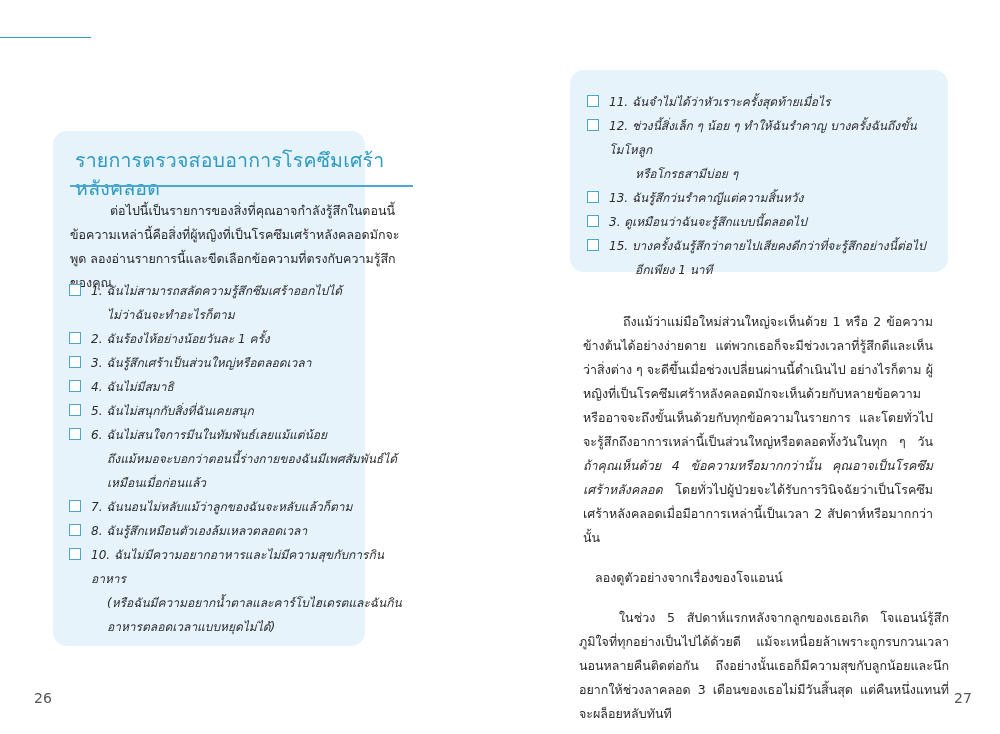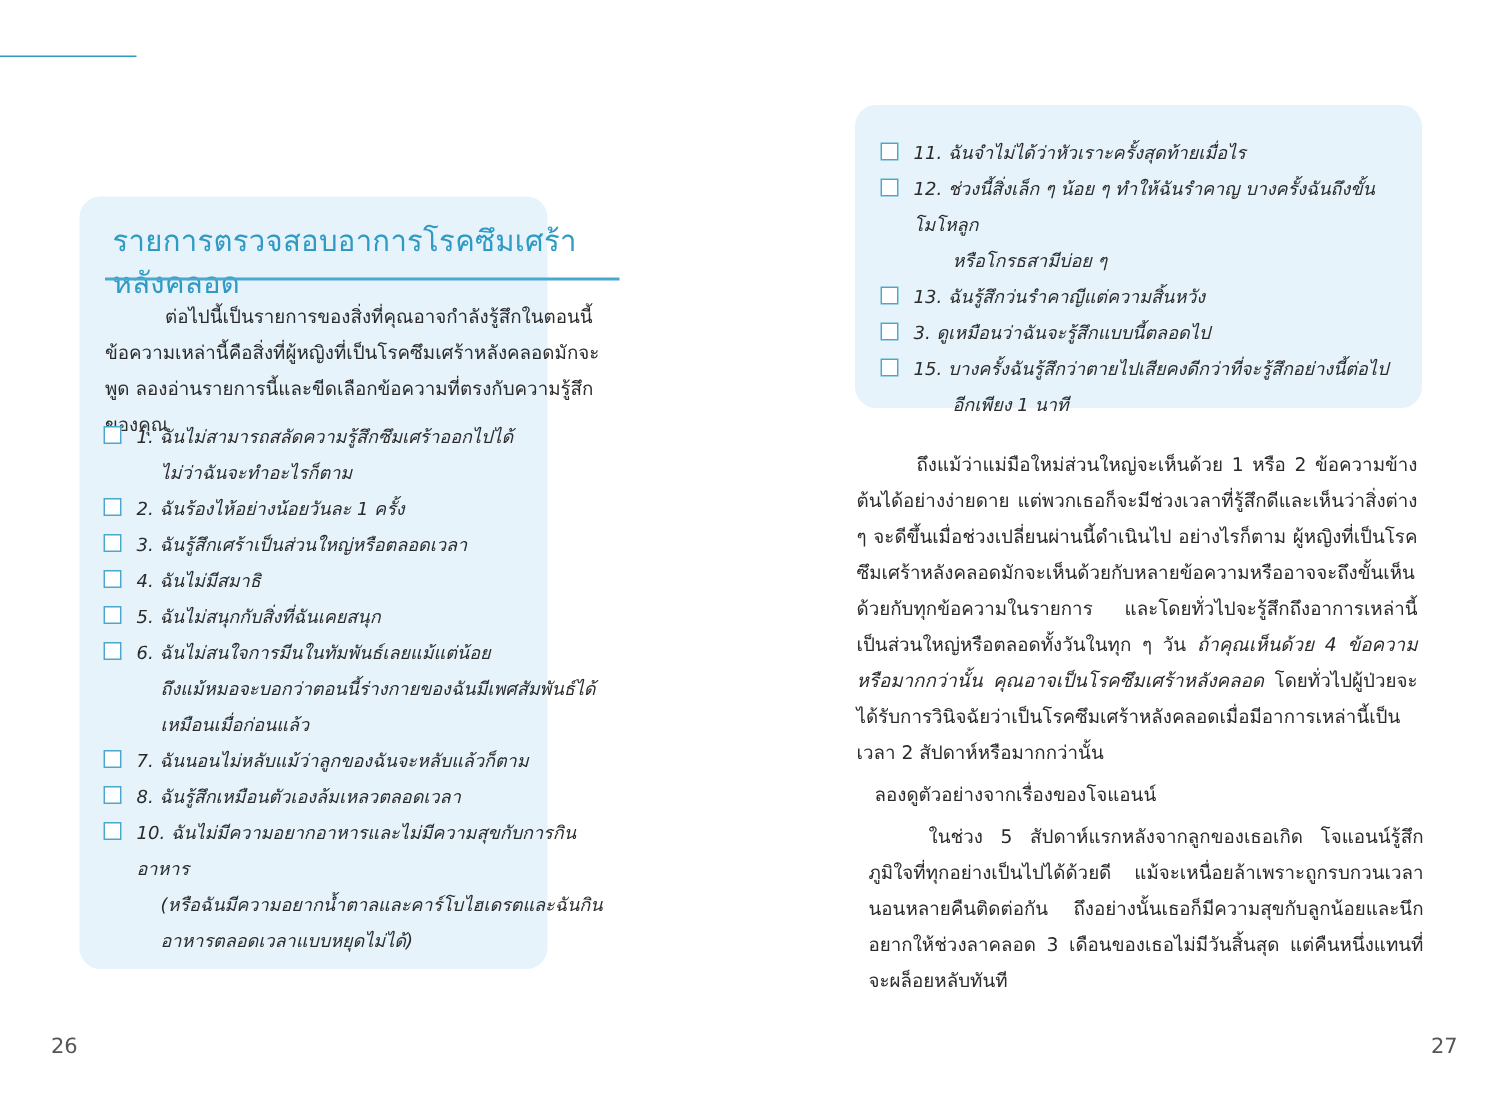--- a/index.html
+++ b/index.html
@@ -39,21 +39,21 @@
     position: absolute; left: 0; top: 5px; width: 12px; height: 12px;
     border: 1.5px solid #4aa8cf; background: #ffffff; box-sizing: border-box;
   }
   .list li .num { display: inline-block; }
   .list li .cont { display: block; padding-left: 16px; }
   .list-right li .cont { padding-left: 26px; }
   .body-text {
     position: absolute; left: 567px; top: 294px; width: 382px;
     font-size: 12.5px; line-height: 24px; text-align: justify;
   }
-  .body-text p { margin: 4px; }
+  .body-text p { margin: 16px; }
   .body-text .ind1 { text-indent: 40px; }
   .story-lead { padding-left: 12px; }
   .story { padding-left: 12px; }
   .story p { margin: 0; }
   .story .ind2 { text-indent: 40px; }
   .italic { font-style: italic; }
   .page-num { position: absolute; top: 690px; font-size: 14px; color: #555; }
   .pn-left { left: 34px; }
   .pn-right { left: 954px; }
 </style>

